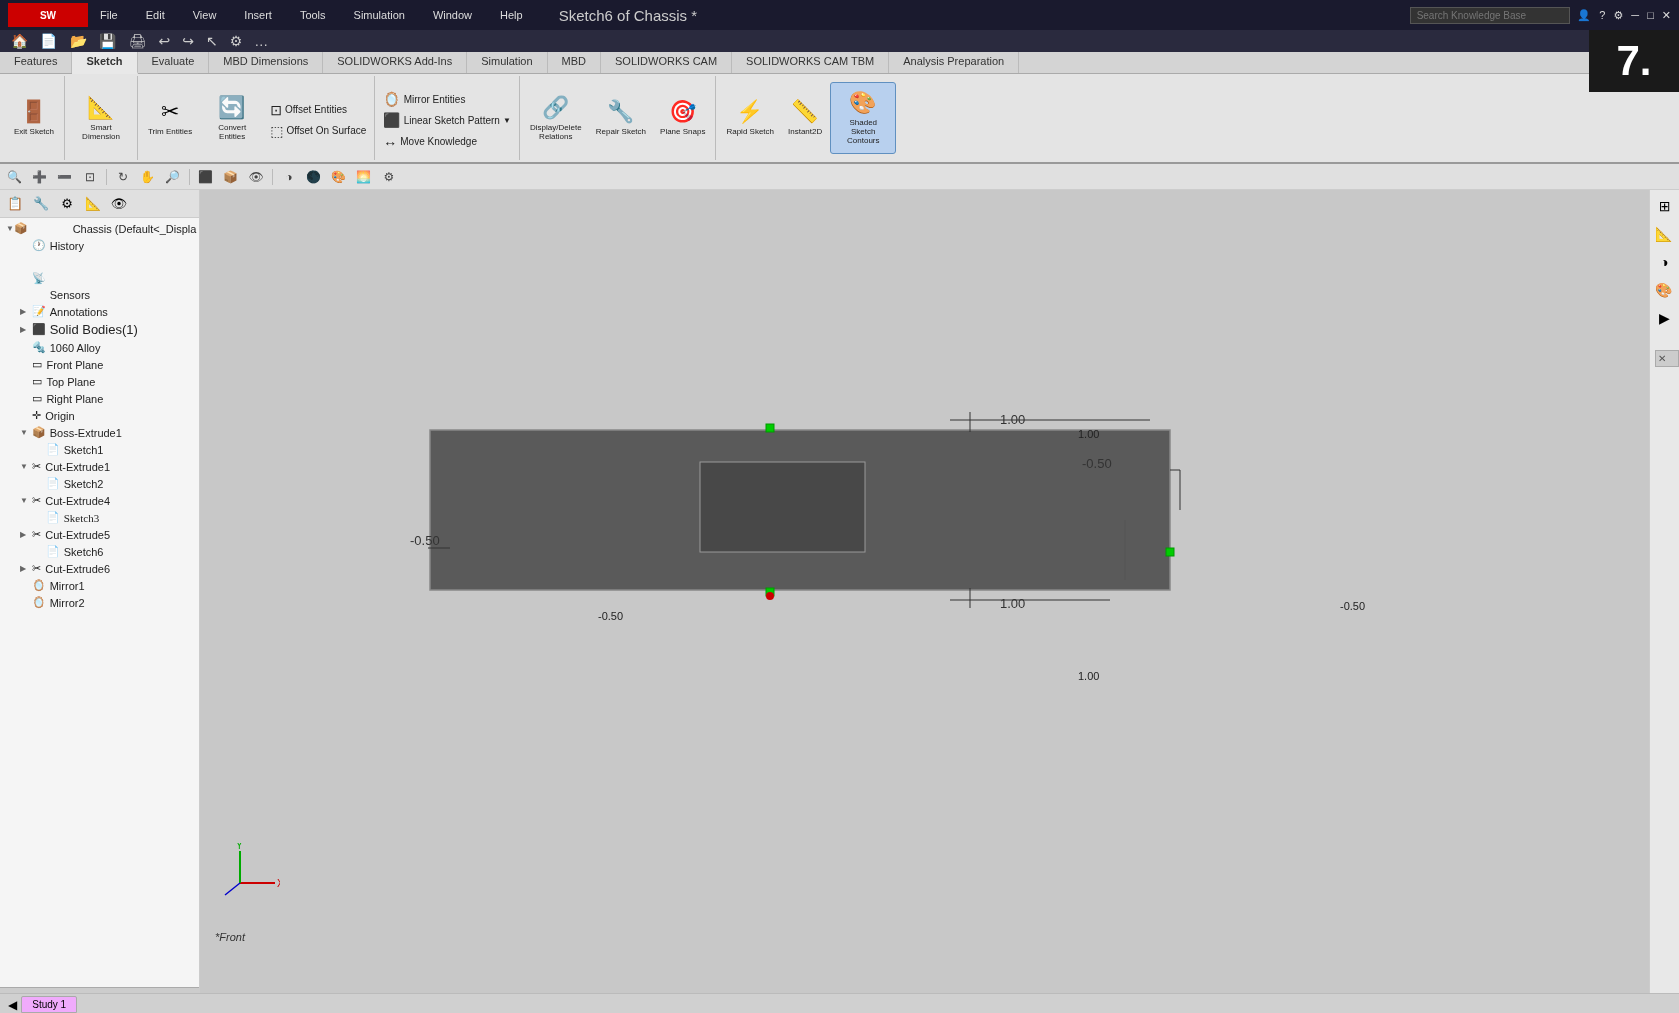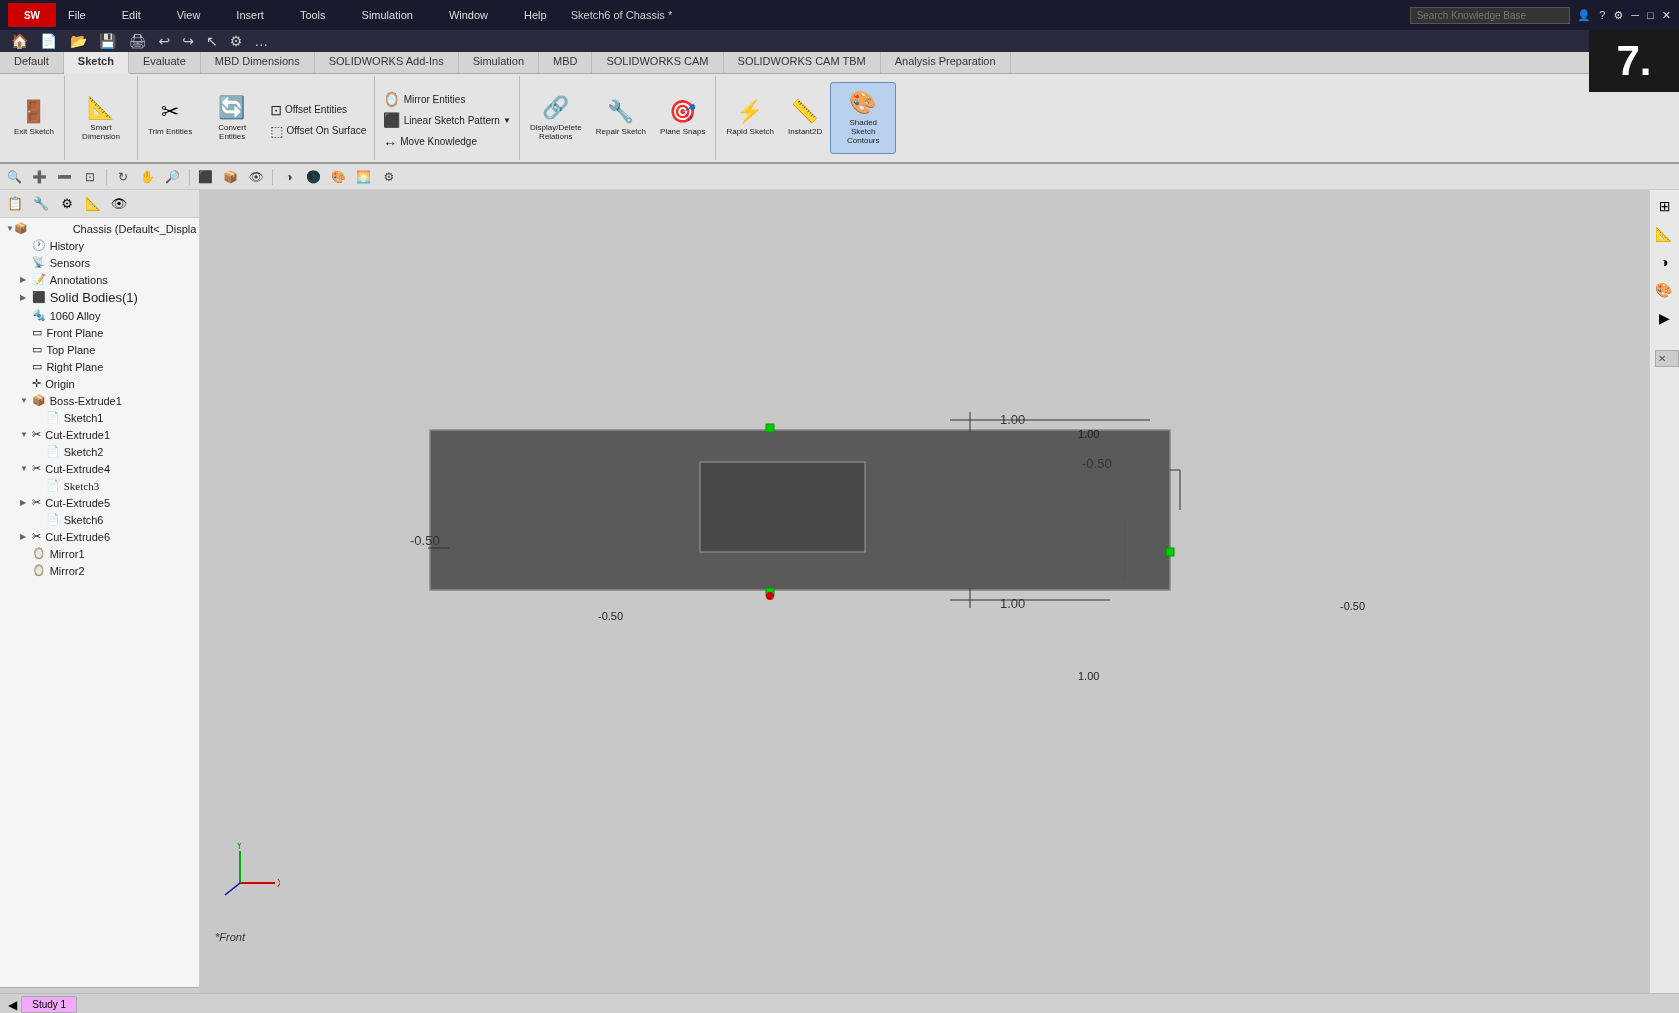--- a/index.html
+++ b/index.html
@@ -7,25 +7,25 @@
 
     
     #titlebar {
       height: 30px;
       background: #1a1a2e;
       display: flex;
       align-items: center;
       padding: 0 8px;
       color: white;
     }
-    #titlebar .logo { width: 48px; height: 24px; background: #cc0000; display: flex; align-items: center; justify-content: center; color: white; font-weight: bold; font-size: 10px; margin-right: 8px; }
-    #titlebar .menu-items { display: flex; gap: 28px; font-size: 11px; color: #ddd; }
+    #titlebar .logo { width: 80px; height: 24px; background: #cc0000; display: flex; align-items: center; justify-content: center; color: white; font-weight: bold; font-size: 10px; margin-right: 8px; }
+    #titlebar .menu-items { display: flex; gap: 20px; font-size: 11px; color: #ddd; }
     #titlebar .menu-items span { cursor: pointer; padding: 2px 4px; }
     #titlebar .right-items { margin-left: auto; display: flex; align-items: center; gap: 8px; color: #ddd; font-size: 11px; }
-    #titlebar .title-text { margin-left: 20px; color: #ccc; font-size: 11px; }
+    #titlebar .title-text { margin-left: 32px; color: #ccc; font-size: 15px; }
     #titlebar .search-box { background: #333; border: 1px solid #555; color: #ddd; padding: 2px 6px; font-size: 10px; width: 160px; }
 
     
     #main {
       display: flex;
       height: calc(1013px - 30px - 98px - 26px - 26px - 22px);
     }
 
     
     #view-toolbar {
@@ -301,21 +301,21 @@
     <span class="qa-btn">↖</span>
     <span class="qa-btn">⚙</span>
     <span class="qa-btn">…</span>
   </div>
 
   <div id="overlay-number" style="position:absolute;top:30px;right:0;width:90px;height:62px;background:#1a1a1a;color:white;font-size:42px;font-weight:bold;display:flex;align-items:center;justify-content:center;z-index:100;">7.</div>
 </div>
 
 <div id="ribbon">
   <div id="ribbon-tabs">
-    <div class="ribbon-tab">Default</div>
+    <div class="ribbon-tab">Features</div>
     <div class="ribbon-tab active">Sketch</div>
     <div class="ribbon-tab">Evaluate</div>
     <div class="ribbon-tab">MBD Dimensions</div>
     <div class="ribbon-tab">SOLIDWORKS Add-Ins</div>
     <div class="ribbon-tab">Simulation</div>
     <div class="ribbon-tab">MBD</div>
     <div class="ribbon-tab">SOLIDWORKS CAM</div>
     <div class="ribbon-tab">SOLIDWORKS CAM TBM</div>
     <div class="ribbon-tab">Analysis Preparation</div>
   </div>
@@ -446,21 +446,21 @@
       <span style="font-size:11px;color:#222;padding-left:41px;">Chassis (Default&lt;<default>_Displa</default></span>
     </div>
         <div class="tree-item" style="padding-left: 18px;">
       <span class="expander" style="width:12px;font-size:8px;color:#666;"> </span>
       <span class="icon" style="margin-right:4px;font-size:11px;">🕐</span>
       <span style="font-size:11px;color:#222;">History</span>
     </div>
         <div class="tree-item" style="padding-left: 18px;">
       <span class="expander" style="width:12px;font-size:8px;color:#666;"> </span>
       <span class="icon" style="margin-right:4px;font-size:11px;">📡</span>
-      <span style="font-size:11px;color:#222;">Sensors</span>
+      <span style="font-size:11px;color:#222;margin-top:33px;">Sensors</span>
     </div>
         <div class="tree-item" style="padding-left: 18px;">
       <span class="expander" style="width:12px;font-size:8px;color:#666;">▶</span>
       <span class="icon" style="margin-right:4px;font-size:11px;">📝</span>
       <span style="font-size:11px;color:#222;text-align:center;">Annotations</span>
     </div>
         <div class="tree-item" style="padding-left: 18px;">
       <span class="expander" style="width:12px;font-size:8px;color:#666;">▶</span>
       <span class="icon" style="margin-right:4px;font-size:11px;">⬛</span>
       <span style="font-size:13px;color:#222;">Solid Bodies(1)</span>

